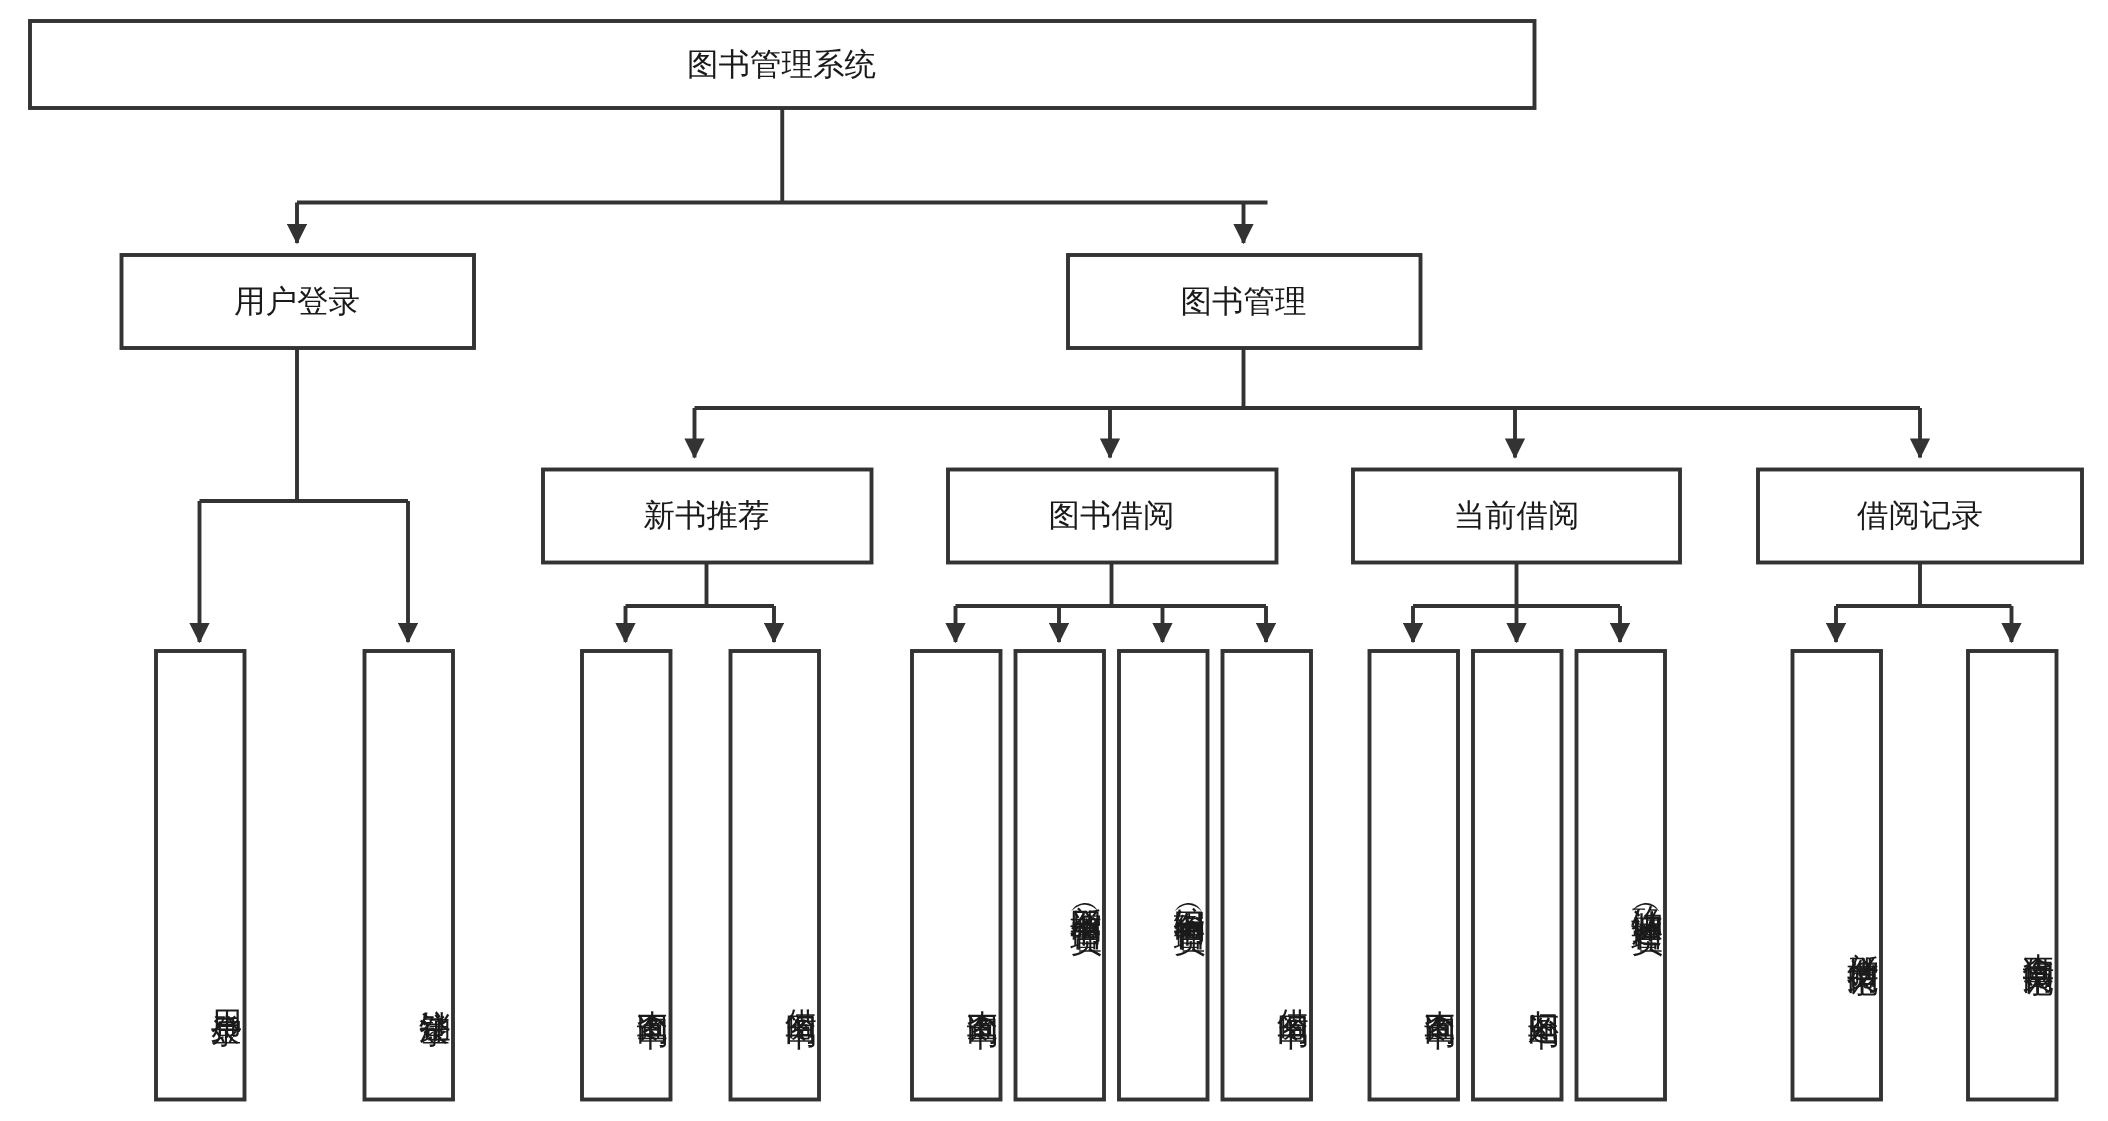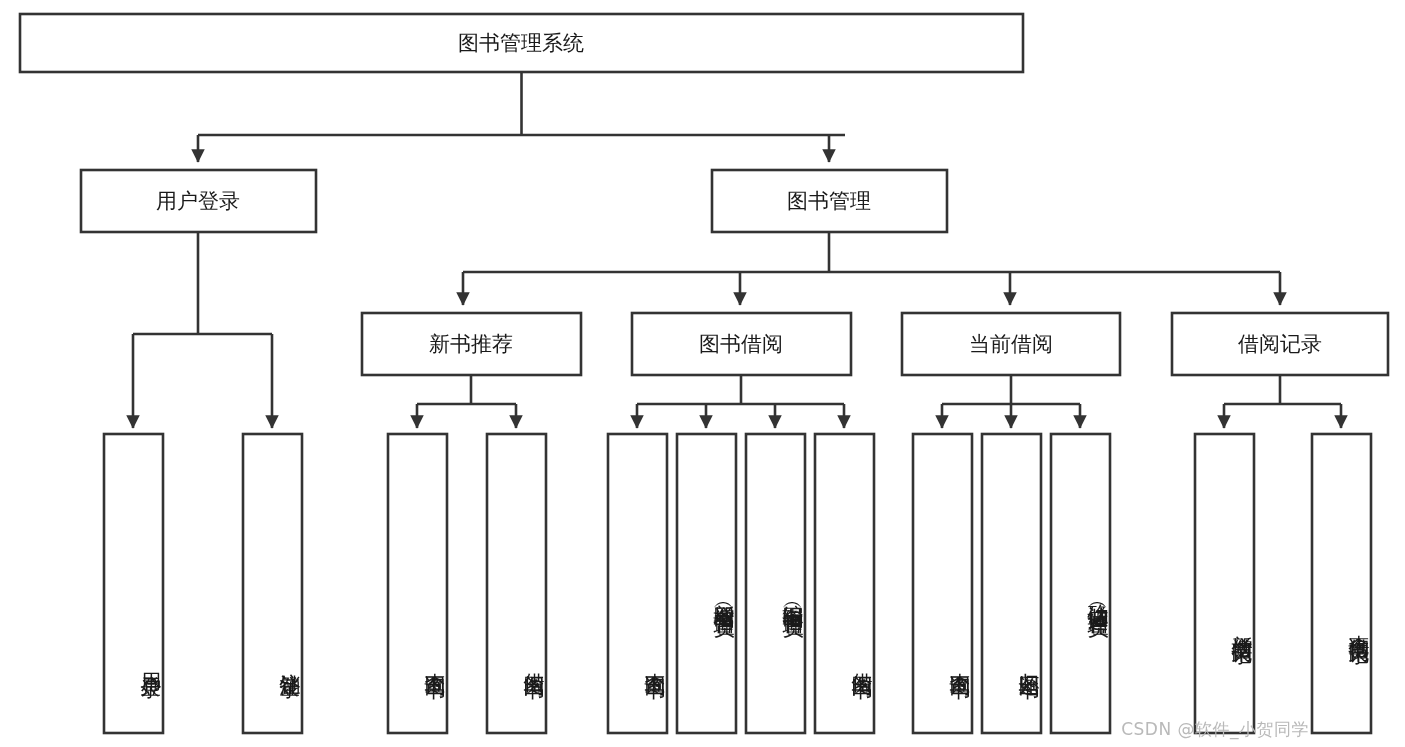--- a/index.html
+++ b/index.html
@@ -228,15 +228,14 @@
   <div class="leaf-label" style="left:746px; top:434px; width:59px; height:299px; padding-top:12px;">编辑图书（管理员）</div>
   <div class="leaf-label" style="left:815px; top:434px; width:59px; height:299px; padding-top:76px;">借阅图书</div>
 
   <div class="leaf-label" style="left:913px; top:434px; width:59px; height:299px; padding-top:76px;">查询图书</div>
   <div class="leaf-label" style="left:982px; top:434px; width:59px; height:299px; padding-top:76px;">归还图书</div>
   <div class="leaf-label" style="left:1051px; top:434px; width:59px; height:299px; padding-top:12px;">确认归还（管理员）</div>
 
   <div class="leaf-label" style="left:1195px; top:434px; width:59px; height:299px; padding-top:40px;">新增借阅记录</div>
   <div class="leaf-label" style="left:1312px; top:434px; width:59px; height:299px; padding-top:40px;">查询借阅记录</div>
 
-  <div class="watermark">CSDN @软件_小贺同学</div>
 
 </div>
 
 </body></html>

